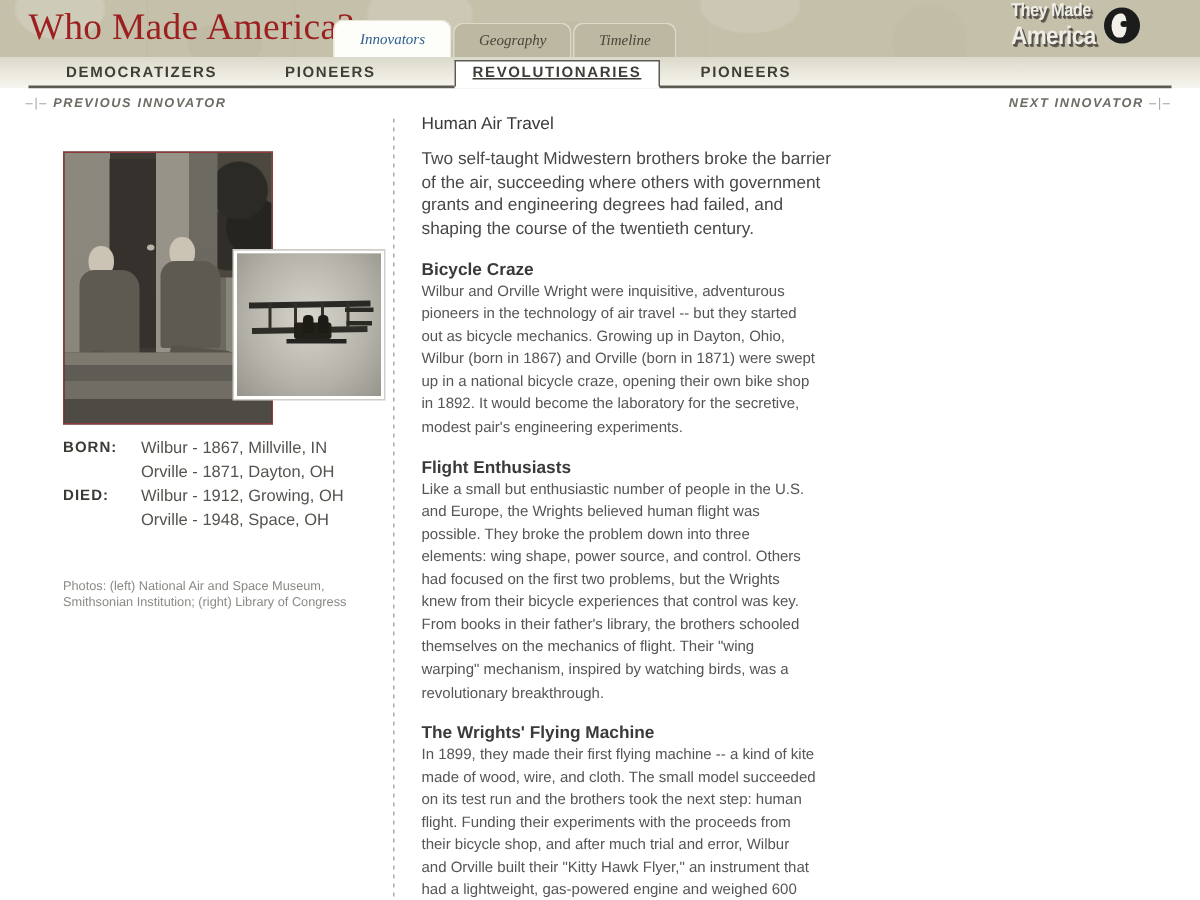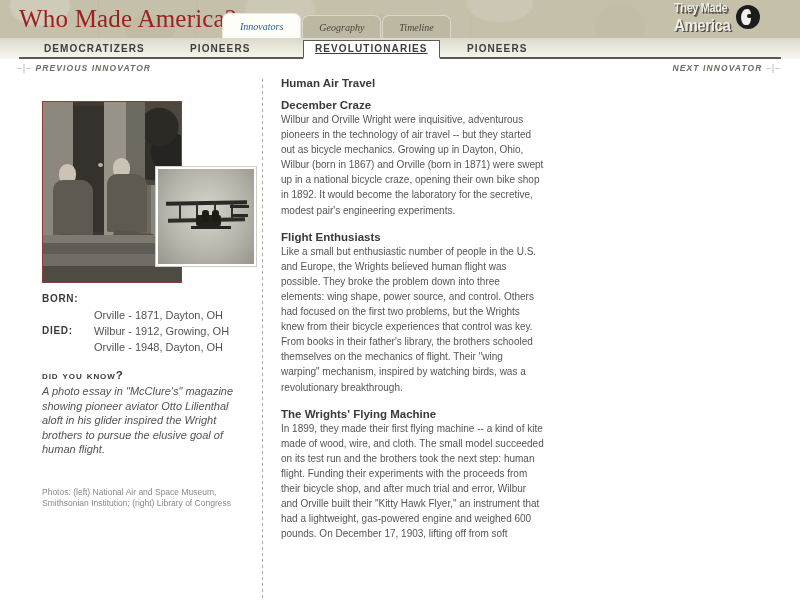--- a/index.html
+++ b/index.html
@@ -326,21 +326,21 @@
     font-family: "DejaVu Sans", sans-serif;
     font-size: 21px;
     font-weight: normal;
     color: #3a3a3a;
     margin: 10px 0 4px 0;
     letter-spacing: -0.1px;
     line-height: 24px;
   }
   .article-subtitle {
     font-size: 11.5px;
-    font-weight: bold;
+    font-weight: normal;
     color: #3a3a3a;
     margin: 0 0 10px 0;
   }
   .lede {
     font-size: 11.5px;
     line-height: 15.5px;
     color: #484848;
     margin: 0 0 13px 0;
   }
   .sec-head {
@@ -451,50 +451,48 @@
             <div class="tail"></div>
             <div class="tail2"></div>
             <div class="skid"></div>
           </div>
         </div>
       </div>
 
       <div class="vitals">
         <div class="vital-row">
           <div class="vital-label">BORN:</div>
+          <div class="vital-value">Wilbur - 1867, Millville, IN</div>
         </div>
         <div class="vital-row">
           <div class="vital-label"></div>
           <div class="vital-value">Orville - 1871, Dayton, OH</div>
         </div>
         <div class="vital-row">
           <div class="vital-label">DIED:</div>
           <div class="vital-value">Wilbur - 1912, Growing, OH</div>
         </div>
         <div class="vital-row">
           <div class="vital-label"></div>
-          <div class="vital-value">Orville - 1948, Dayton, OH</div>
+          <div class="vital-value">Orville - 1948, Space, OH</div>
         </div>
       </div>
 
-      <div class="dyk">
-        <div class="dyk-head">Did You Know?</div>
-        <div class="dyk-body">A photo essay in "McClure's" magazine showing pioneer aviator Otto Lilienthal aloft in his glider inspired the Wright brothers to pursue the elusive goal of human flight.</div>
-      </div>
 
       <div class="photo-credit">Photos: (left) National Air and Space Museum, Smithsonian Institution; (right) Library of Congress</div>
     </div>
 
     <div class="divider"></div>
 
     <div class="col-right">
       <div class="article-subtitle">Human Air Travel</div>
+      <p class="lede">Two self-taught Midwestern brothers broke the barrier of the air, succeeding where others with government grants and engineering degrees had failed, and shaping the course of the twentieth century.</p>
 
       <div>
-        <div class="sec-head">December Craze</div>
+        <div class="sec-head">Bicycle Craze</div>
         <p class="sec-body">Wilbur and Orville Wright were inquisitive, adventurous pioneers in the technology of air travel -- but they started out as bicycle mechanics. Growing up in Dayton, Ohio, Wilbur (born in 1867) and Orville (born in 1871) were swept up in a national bicycle craze, opening their own bike shop in 1892. It would become the laboratory for the secretive, modest pair's engineering experiments.</p>
       </div>
 
       <div>
         <div class="sec-head">Flight Enthusiasts</div>
         <p class="sec-body">Like a small but enthusiastic number of people in the U.S. and Europe, the Wrights believed human flight was possible. They broke the problem down into three elements: wing shape, power source, and control. Others had focused on the first two problems, but the Wrights knew from their bicycle experiences that control was key. From books in their father's library, the brothers schooled themselves on the mechanics of flight. Their "wing warping" mechanism, inspired by watching birds, was a revolutionary breakthrough.</p>
       </div>
 
       <div>
         <div class="sec-head">The Wrights' Flying Machine</div>

